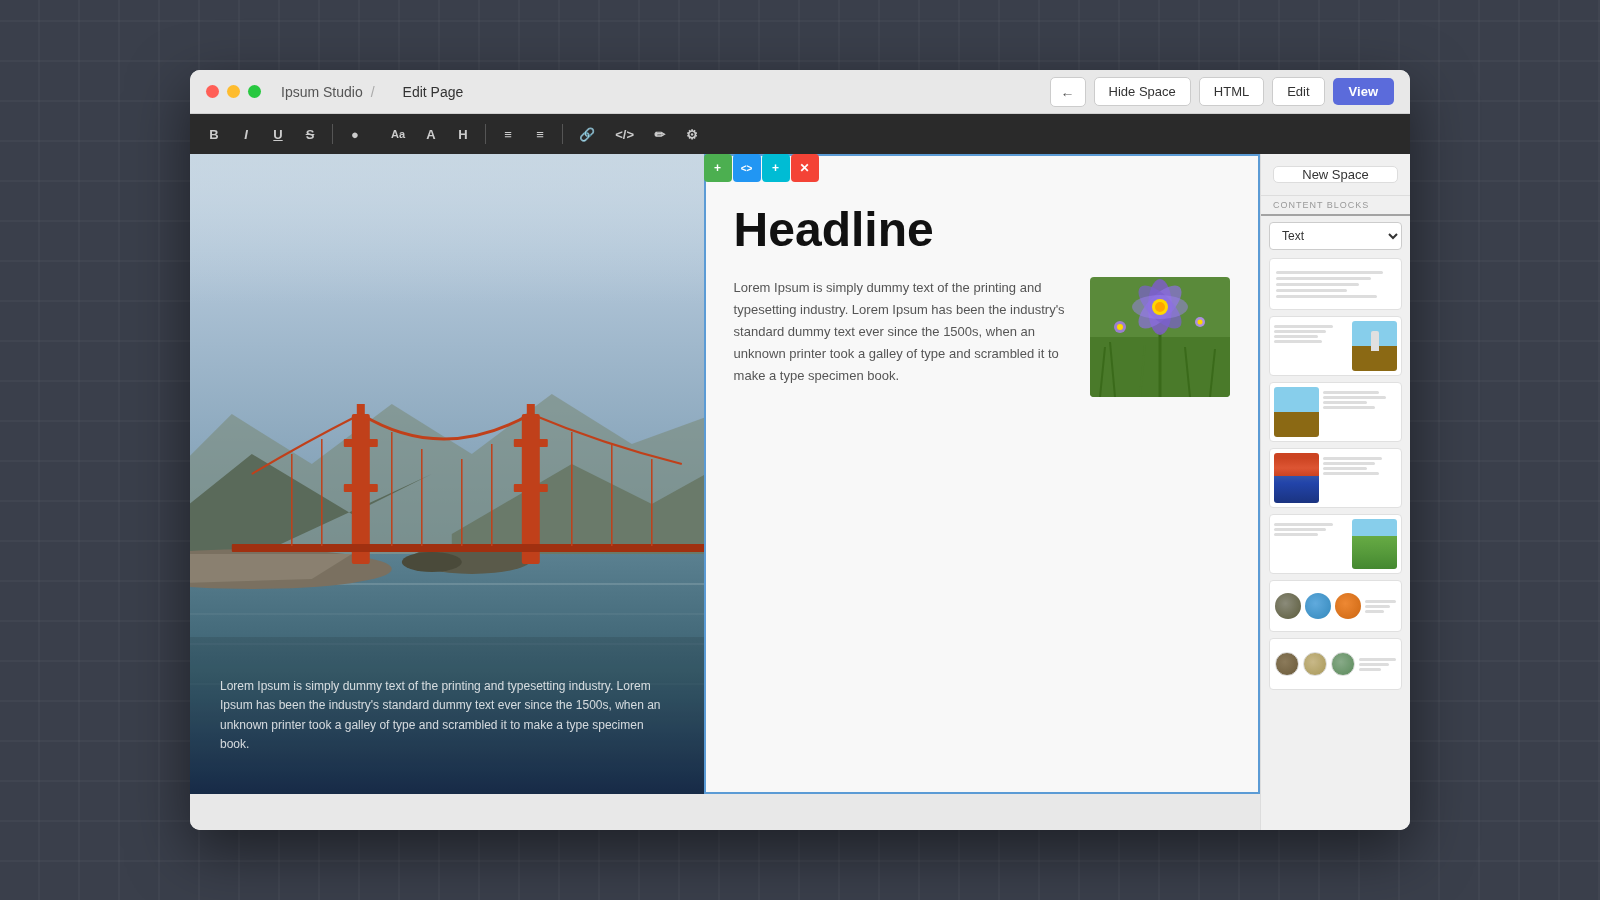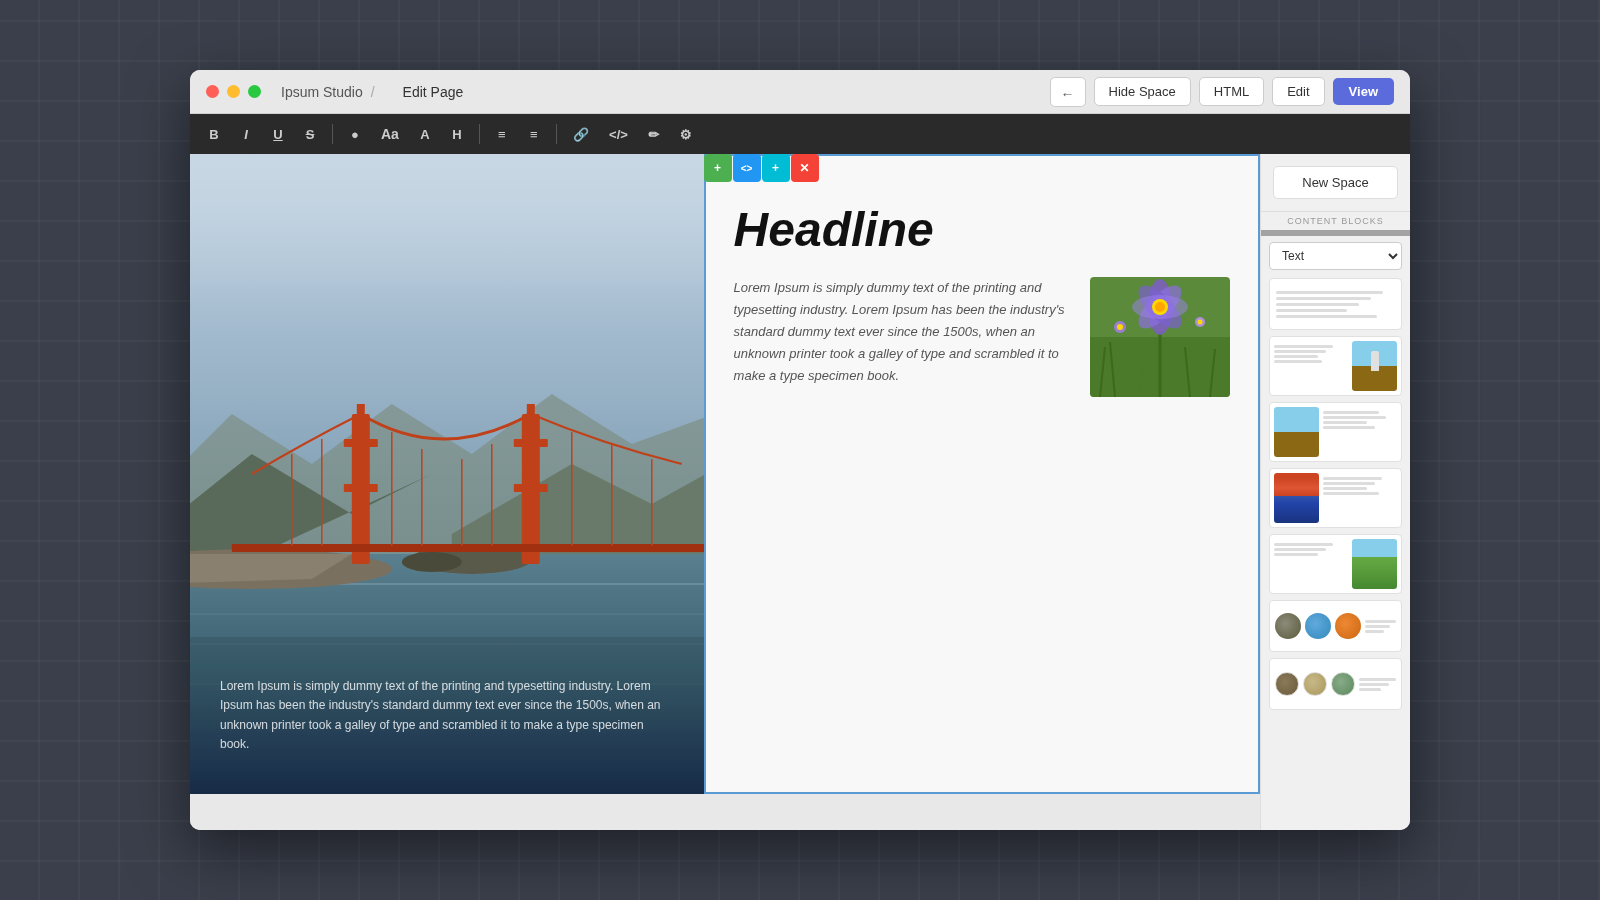--- a/index.html
+++ b/index.html
@@ -253,21 +253,20 @@
       color: #fff;
     }
     .block-btn-green { background: #4caf50; }
     .block-btn-blue { background: #2196f3; }
     .block-btn-teal { background: #00bcd4; }
     .block-btn-red { background: #f44336; }
 
     .content-inner {
       padding: 20px 30px 30px 30px;
       margin-top: 30px;
-      font-style: italic;
     }
 
     .content-headline {
       font-size: 48px;
       font-weight: 900;
       color: #111;
       margin-bottom: 20px;
       line-height: 1.1;
     }
 
@@ -298,39 +297,38 @@
       background: #f0f0f0;
       border-left: 1px solid #ddd;
       display: flex;
       flex-direction: column;
       overflow-y: auto;
       flex-shrink: 0;
     }
 
     .new-space-btn {
       margin: 12px;
-      padding: 8px;
       background: #fff;
       border: 1px solid #ddd;
       border-radius: 5px;
       text-align: center;
       font-size: 13px;
       color: #333;
       cursor: pointer;
     }
 
     .content-blocks-label {
       font-size: 9px;
       text-transform: uppercase;
       letter-spacing: 1px;
       color: #999;
-      text-align: center;
+      text-align: left;
       padding: 4px 12px;
       border-top: 1px solid #ddd;
-      border-bottom: 6px solid #a3a3a3;
+      border-bottom: 2px solid #a3a3a3;
       margin-bottom: 6px;
     }
 
     .block-type-select {
       margin: 0 8px 8px 8px;
       width: calc(100% - 16px);
       padding: 5px 8px;
       border: 1px solid #ccc;
       border-radius: 4px;
       font-size: 12px;
@@ -452,21 +450,21 @@
 
   <div class="toolbar">
     <button class="toolbar-btn" style="font-style:normal;">
         <b>B</b>
       </button>
     <button class="toolbar-btn" style="font-style:italic;">I</button>
     <button class="toolbar-btn" style="text-decoration:underline;">U</button>
     <button class="toolbar-btn" style="text-decoration:line-through;">S</button>
     <div class="toolbar-sep"></div>
     <button class="toolbar-btn">●</button>
-    <button class="toolbar-btn" style="font-size:14px;">Aa</button>
+    <button class="toolbar-btn" style="font-size:11px;margin-left:10px;">Aa</button>
     <button class="toolbar-btn">A</button>
     <button class="toolbar-btn">H</button>
     <div class="toolbar-sep"></div>
     <button class="toolbar-btn">≡</button>
     <button class="toolbar-btn">≡</button>
     <div class="toolbar-sep"></div>
     <button class="toolbar-btn">🔗</button>
     <button class="toolbar-btn">&lt;/&gt;</button>
     <button class="toolbar-btn">✏</button>
     <button class="toolbar-btn">⚙</button>

